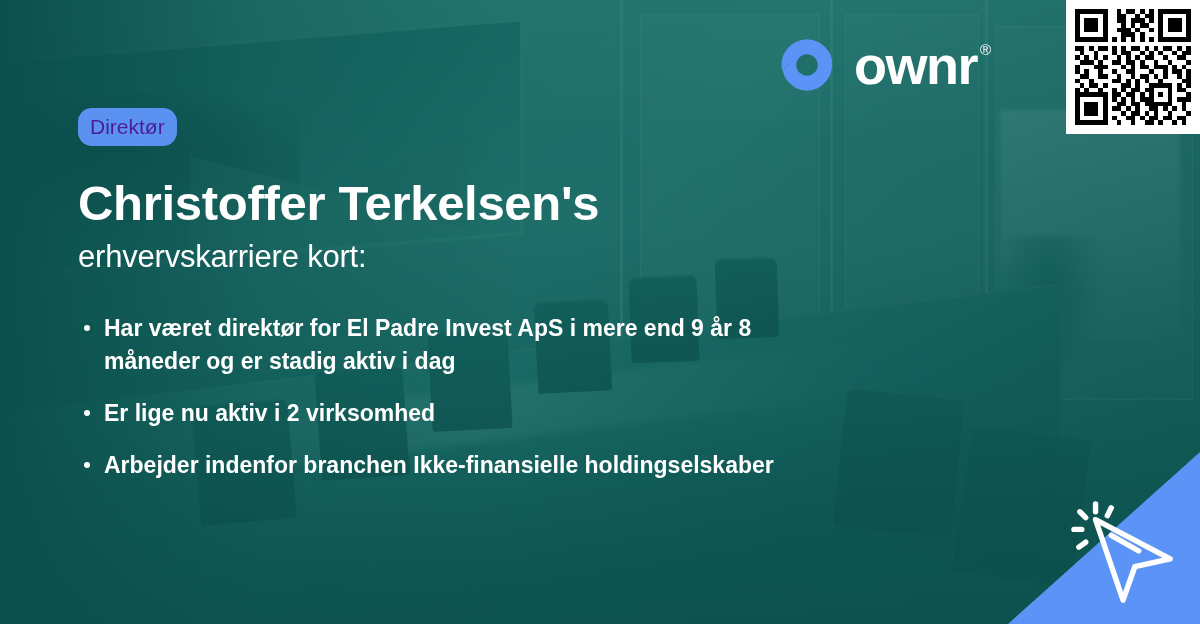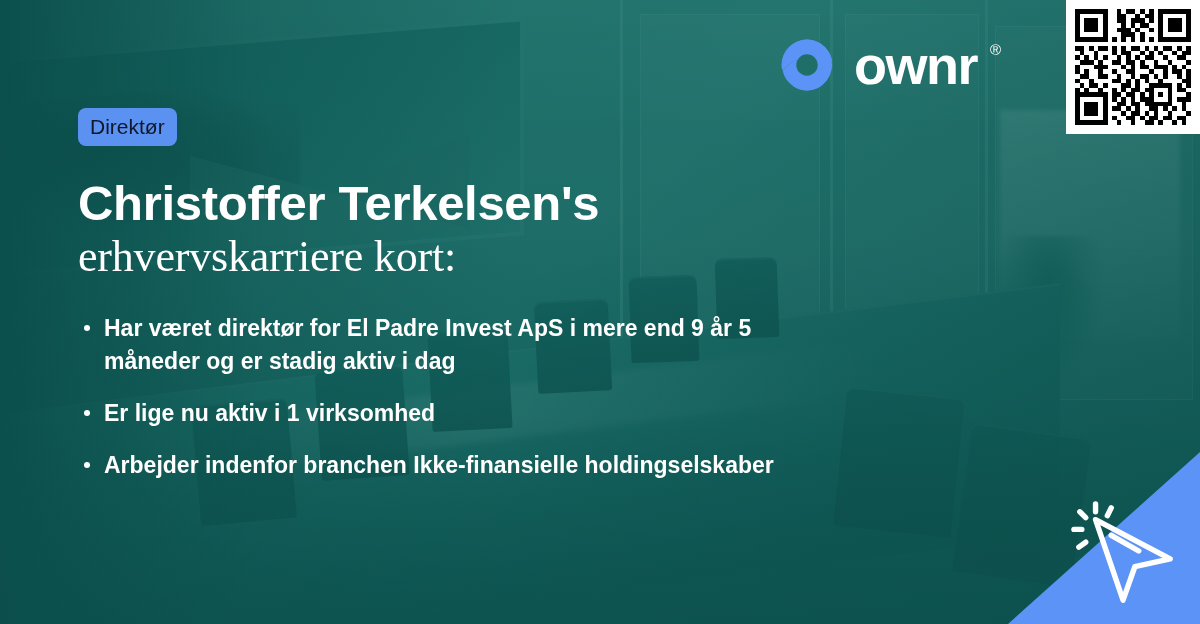--- a/index.html
+++ b/index.html
@@ -154,21 +154,20 @@
     height: 62px;
   }
   .logo-mark {
     width: 58px; height: 58px;
     flex: 0 0 58px;
   }
   .logo-text {
     display: flex;
     align-items: flex-start;
     color: #ffffff;
-    gap: 10px;
   }
   .logo-word {
     font-size: 54px;
     font-weight: bold;
     letter-spacing: -1.5px;
     line-height: 54px;
     color: #ffffff;
   }
   .logo-reg {
     font-size: 15px;
@@ -181,44 +180,43 @@
   
   .content {
     position: absolute;
     left: 78px;
     top: 108px;
     width: 880px;
   }
   .badge {
     display: inline-block;
     background: #5b92f2;
-    color: #0f172a;
+    color: #4c1d95;
     font-size: 21px;
     line-height: 1;
     padding: 8px 12px 9px 12px;
-    border-radius: 8px;
+    border-radius: 14px;
   }
   .headline {
     margin-top: 29px;
     color: #ffffff;
   }
   .headline-1 {
     font-size: 49px;
     font-weight: bold;
     line-height: 57px;
     letter-spacing: -0.3px;
     white-space: nowrap;
   }
   .headline-2 {
-    font-size: 44px;
+    font-size: 31px;
     font-weight: normal;
     line-height: 46px;
     letter-spacing: -0.2px;
     margin-top: 2px;
-    font-family: Liberation Serif, serif;
   }
 
   .bullets {
     position: absolute;
     left: 78px;
     top: 312px;
     width: 900px;
     list-style: none;
     margin: 0;
     padding: 0;
@@ -503,25 +501,25 @@
     <span class="badge">Direktør</span>
     <div class="headline">
       <div class="headline-1">Christoffer Terkelsen's</div>
       <div class="headline-2">erhvervskarriere kort:</div>
     </div>
   </div>
 
   <ul class="bullets">
     <li class="bullet">
       <span class="bullet-dot"></span>
-      <span>Har været direktør for El Padre Invest ApS i mere end 9 år 5 måneder og er stadig aktiv i dag</span>
+      <span>Har været direktør for El Padre Invest ApS i mere end 9 år 8 måneder og er stadig aktiv i dag</span>
     </li>
     <li class="bullet">
       <span class="bullet-dot"></span>
-      <span>Er lige nu aktiv i 1 virksomhed</span>
+      <span>Er lige nu aktiv i 2 virksomhed</span>
     </li>
     <li class="bullet">
       <span class="bullet-dot"></span>
       <span>Arbejder indenfor branchen Ikke-finansielle holdingselskaber</span>
     </li>
   </ul>
 
   <div class="corner"></div>
   <svg class="cursor-icon" viewBox="0 0 120 110">
     <g fill="none" stroke="#ffffff" stroke-width="5.5" stroke-linecap="round" stroke-linejoin="round">

